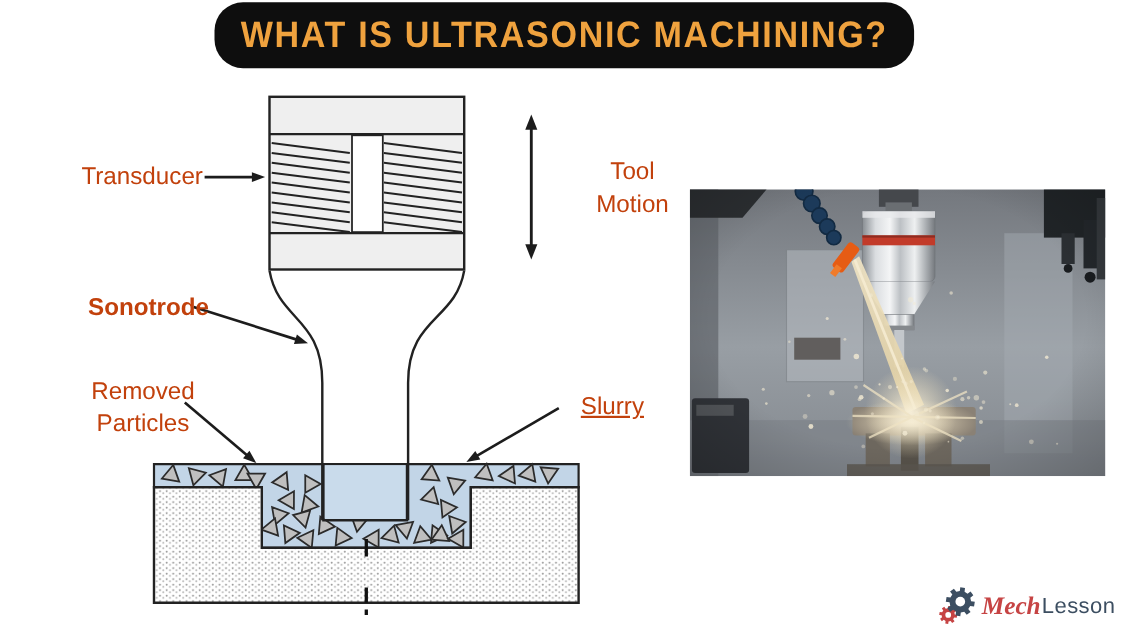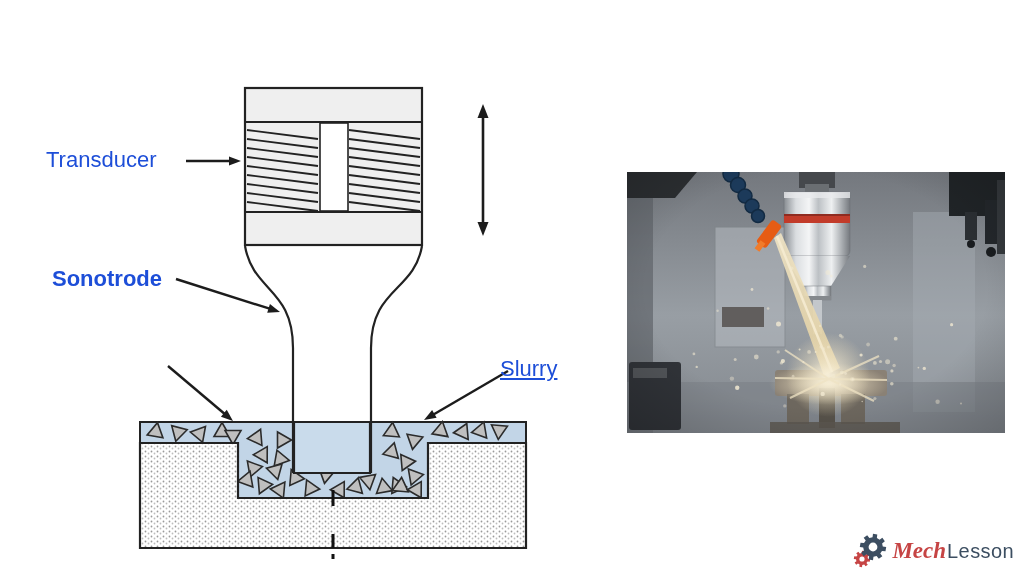--- a/index.html
+++ b/index.html
@@ -11,21 +11,21 @@
   .banner{position:absolute;left:195px;top:2px;width:636px;height:60px;
           background:#0e0e0e;border-radius:26px;display:flex;
           align-items:center;justify-content:center;}
   .banner span{color:#EFA23E;font-size:31px;font-weight:bold;letter-spacing:1.5px;
           font-family:"Liberation Sans",sans-serif;transform:scaleY(1.08);}
 
   
   .diagram-svg{position:absolute;left:0;top:0;}
 
   
-  .lbl{position:absolute;color:#1d4ed8;font-size:22px;line-height:26px;white-space:nowrap;}
+  .lbl{position:absolute;color:#c2410c;font-size:22px;line-height:26px;white-space:nowrap;margin-left:28px;}
   .lbl-transducer{left:46px;top:147px;}
   .lbl-toolmotion{left:495px;top:141px;width:104px;text-align:center;line-height:30px;}
   .lbl-sonotrode{left:52px;top:266px;font-weight:bold;}
   .lbl-removed{left:40px;top:341px;width:124px;text-align:center;line-height:29px;}
   .lbl-slurry{left:500px;top:356px;text-decoration:underline;}
   .lbl-workpiece{left:265px;top:502px;width:142px;height:34px;line-height:34px;
                  text-align:center;background:#fff;font-size:24px;}
 
   
   .photo{position:absolute;left:627px;top:172px;width:378px;height:261px;overflow:hidden;}
@@ -35,20 +35,23 @@
   .logo .mech{color:#C64444;font-family:"Liberation Serif",serif;
               font-style:italic;font-weight:bold;font-size:23px;}
   .logo .lesson{color:#3C4E61;font-family:"Liberation Sans",sans-serif;
               font-weight:normal;font-size:20px;letter-spacing:.4px;}
 </style>
 </head>
 <body>
 
 <div class="stage">
 
+  <div class="banner">
+    <span>WHAT IS ULTRASONIC MACHINING?</span>
+  </div>
 
   <svg id="dsvg" class="diagram-svg" width="640" height="576" viewBox="0 0 640 576">
     <defs>
       <pattern id="stipple" width="6" height="5" patternUnits="userSpaceOnUse">
         <rect width="6" height="5" fill="#ffffff"></rect>
         <circle cx="1.5" cy="1.5" r="0.9" fill="#9a9a9a"></circle>
         <circle cx="4.5" cy="3.5" r="0.9" fill="#bdbdbd"></circle>
       </pattern>
     </defs>
 
@@ -135,22 +138,28 @@
         <polygon points="233,421 220.93262448897286,416.68393138656694 226.74610466216842,409.8134548182449" fill="#1c1c1c"></polygon>
         <line x1="508" y1="371" x2="432.6377890089843" y2="414.96128974475914" stroke="#1c1c1c" stroke-width="2.4"></line>
         <polygon points="424,420 432.0979271959228,410.066542639668 436.6327664256396,417.8405527477539" fill="#1c1c1c"></polygon>
         <line x1="483" y1="114" x2="483" y2="226" stroke="#1c1c1c" stroke-width="2.6"></line>
         <polygon points="483,104 477.5,118 488.5,118" fill="#1c1c1c"></polygon>
         <polygon points="483,236 477.5,222 488.5,222" fill="#1c1c1c"></polygon>
       </g>
   </svg>
 
   <div class="lbl lbl-transducer">Transducer</div>
+  <div class="lbl lbl-toolmotion">
+    <div>Tool</div>
+    <div>Motion</div>
+  </div>
   <div class="lbl lbl-sonotrode">Sonotrode</div>
   <div class="lbl lbl-removed">
+    <div>Removed</div>
+    <div>Particles</div>
   </div>
   <div class="lbl lbl-slurry">Slurry</div>
 
   <div class="photo">
     <svg id="psvg" width="378" height="261" viewBox="0 0 378 261">
       <defs>
         <linearGradient id="bgG" x1="0" y1="0" x2="0" y2="1">
           <stop offset="0" stop-color="#74787e"></stop>
             <stop offset=".55" stop-color="#989ea4"></stop>
             <stop offset="1" stop-color="#83888e"></stop>

